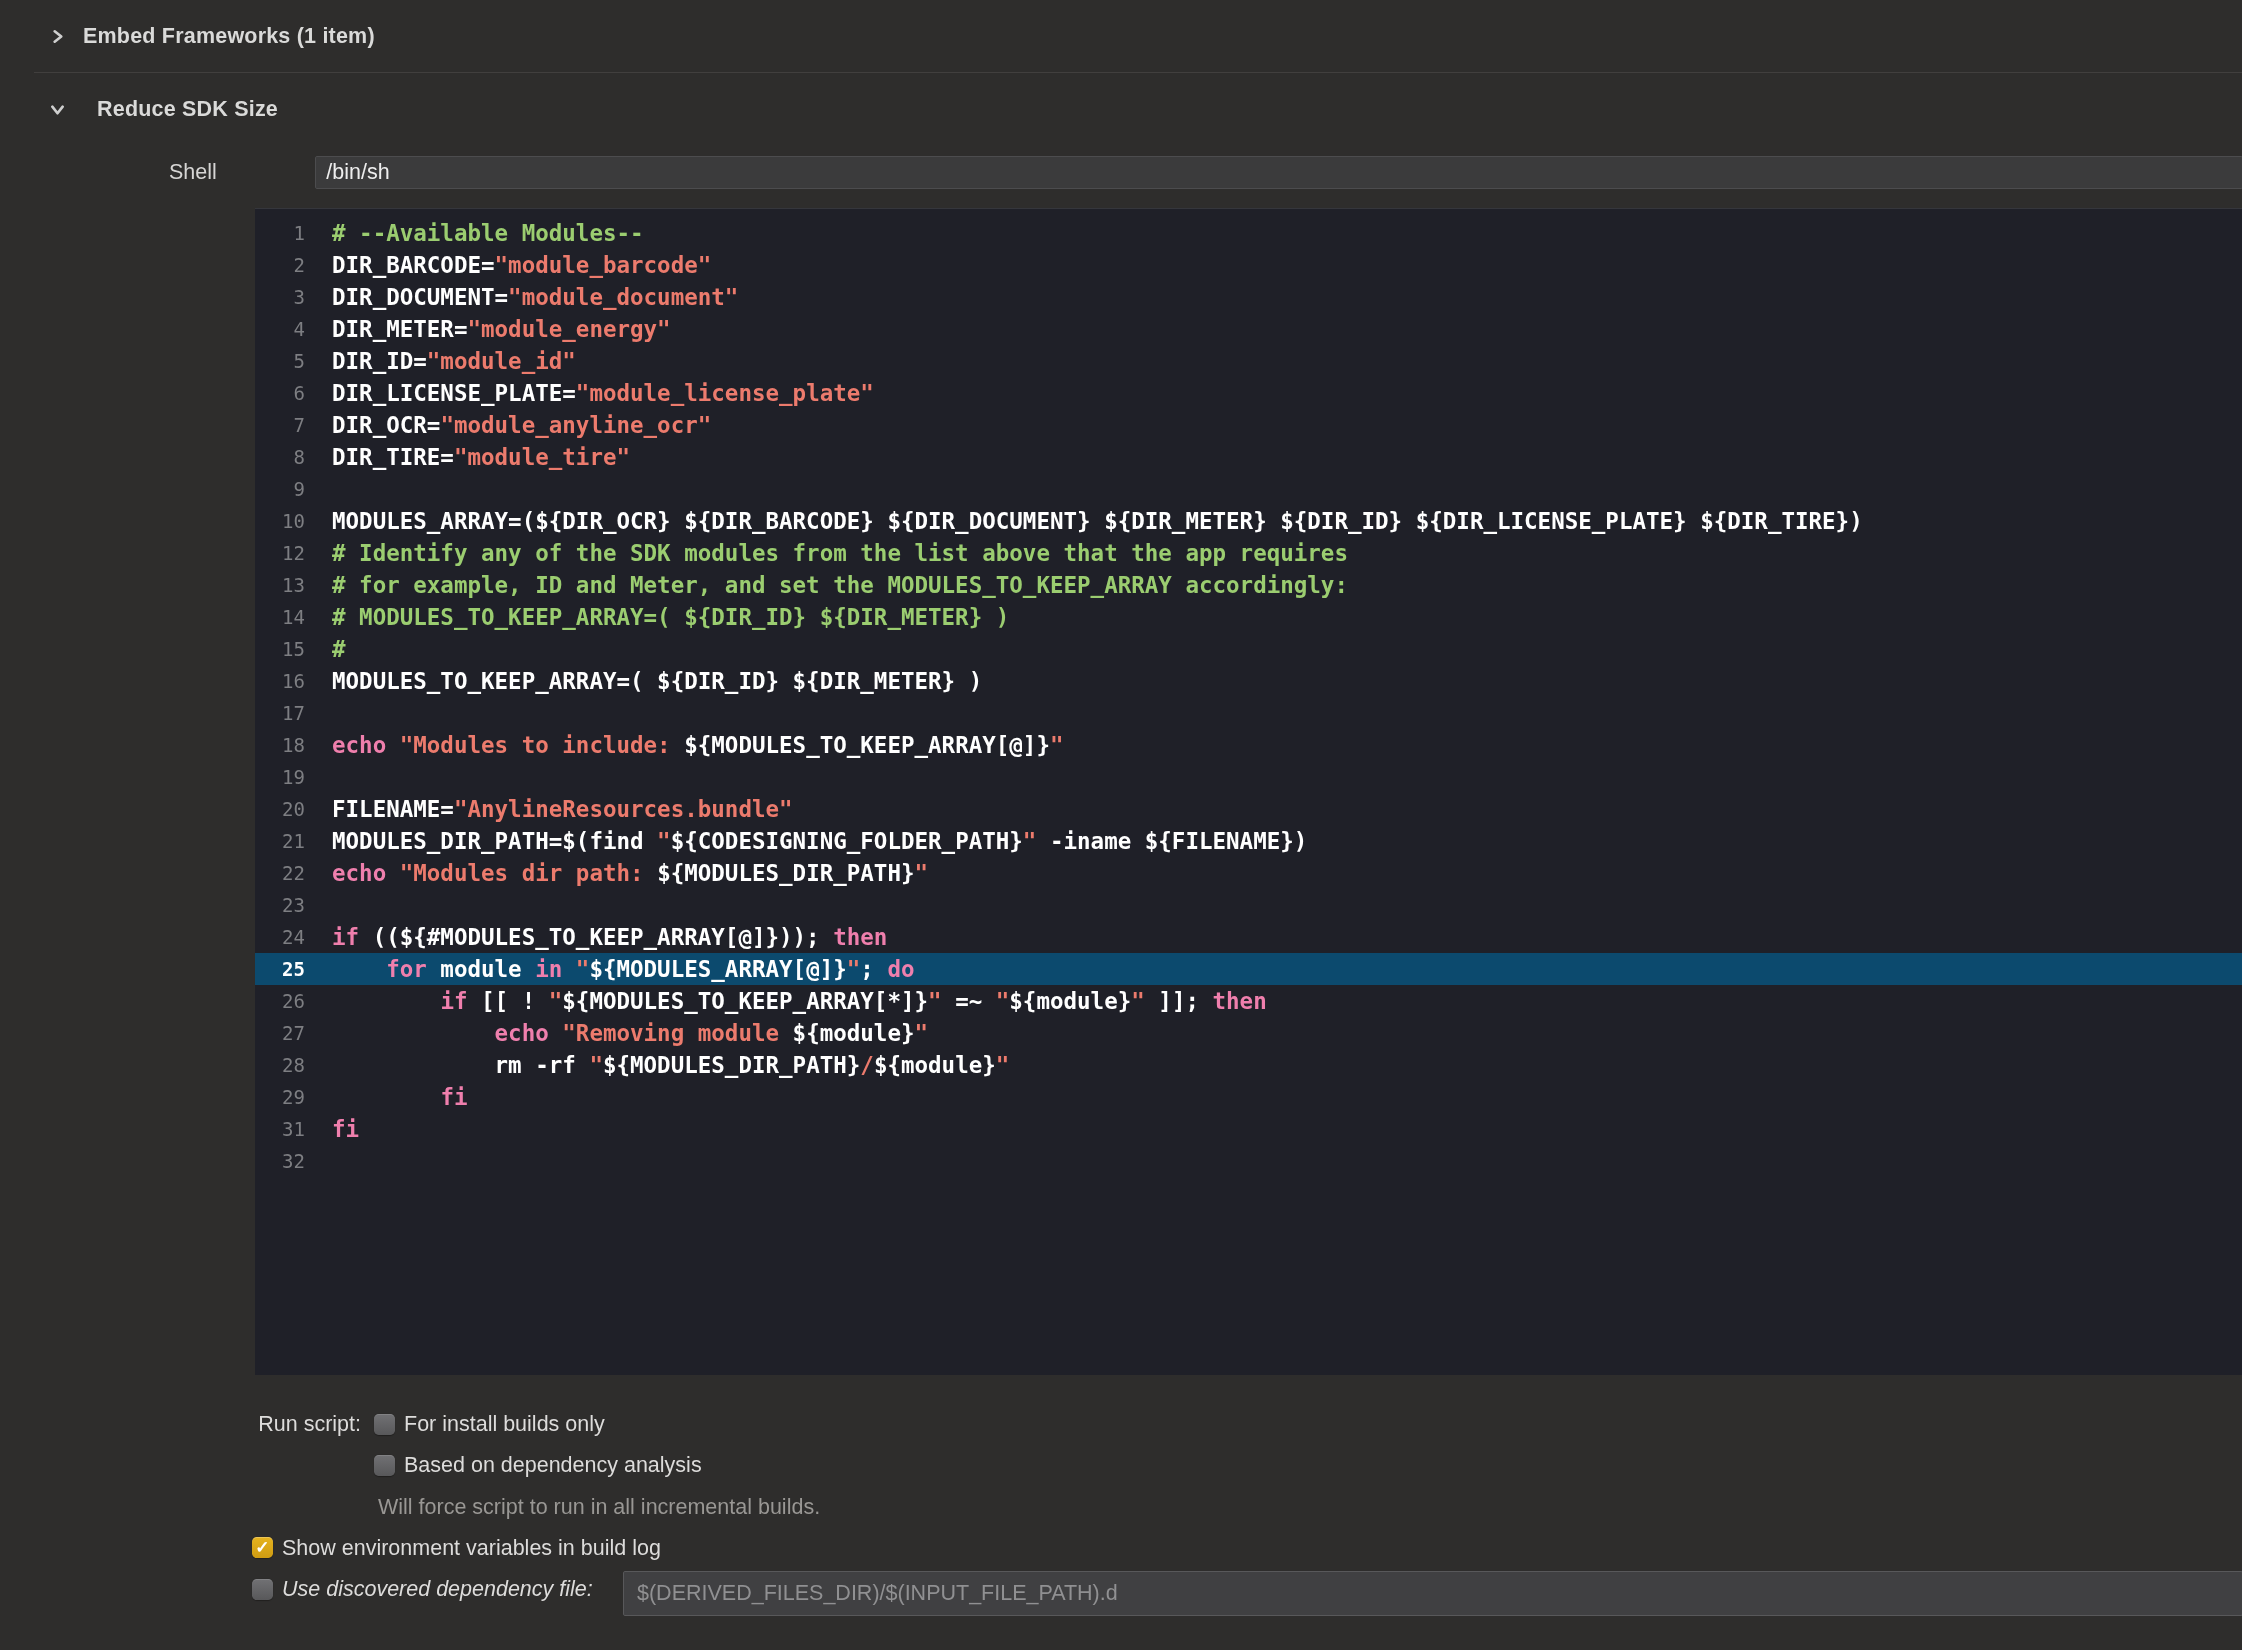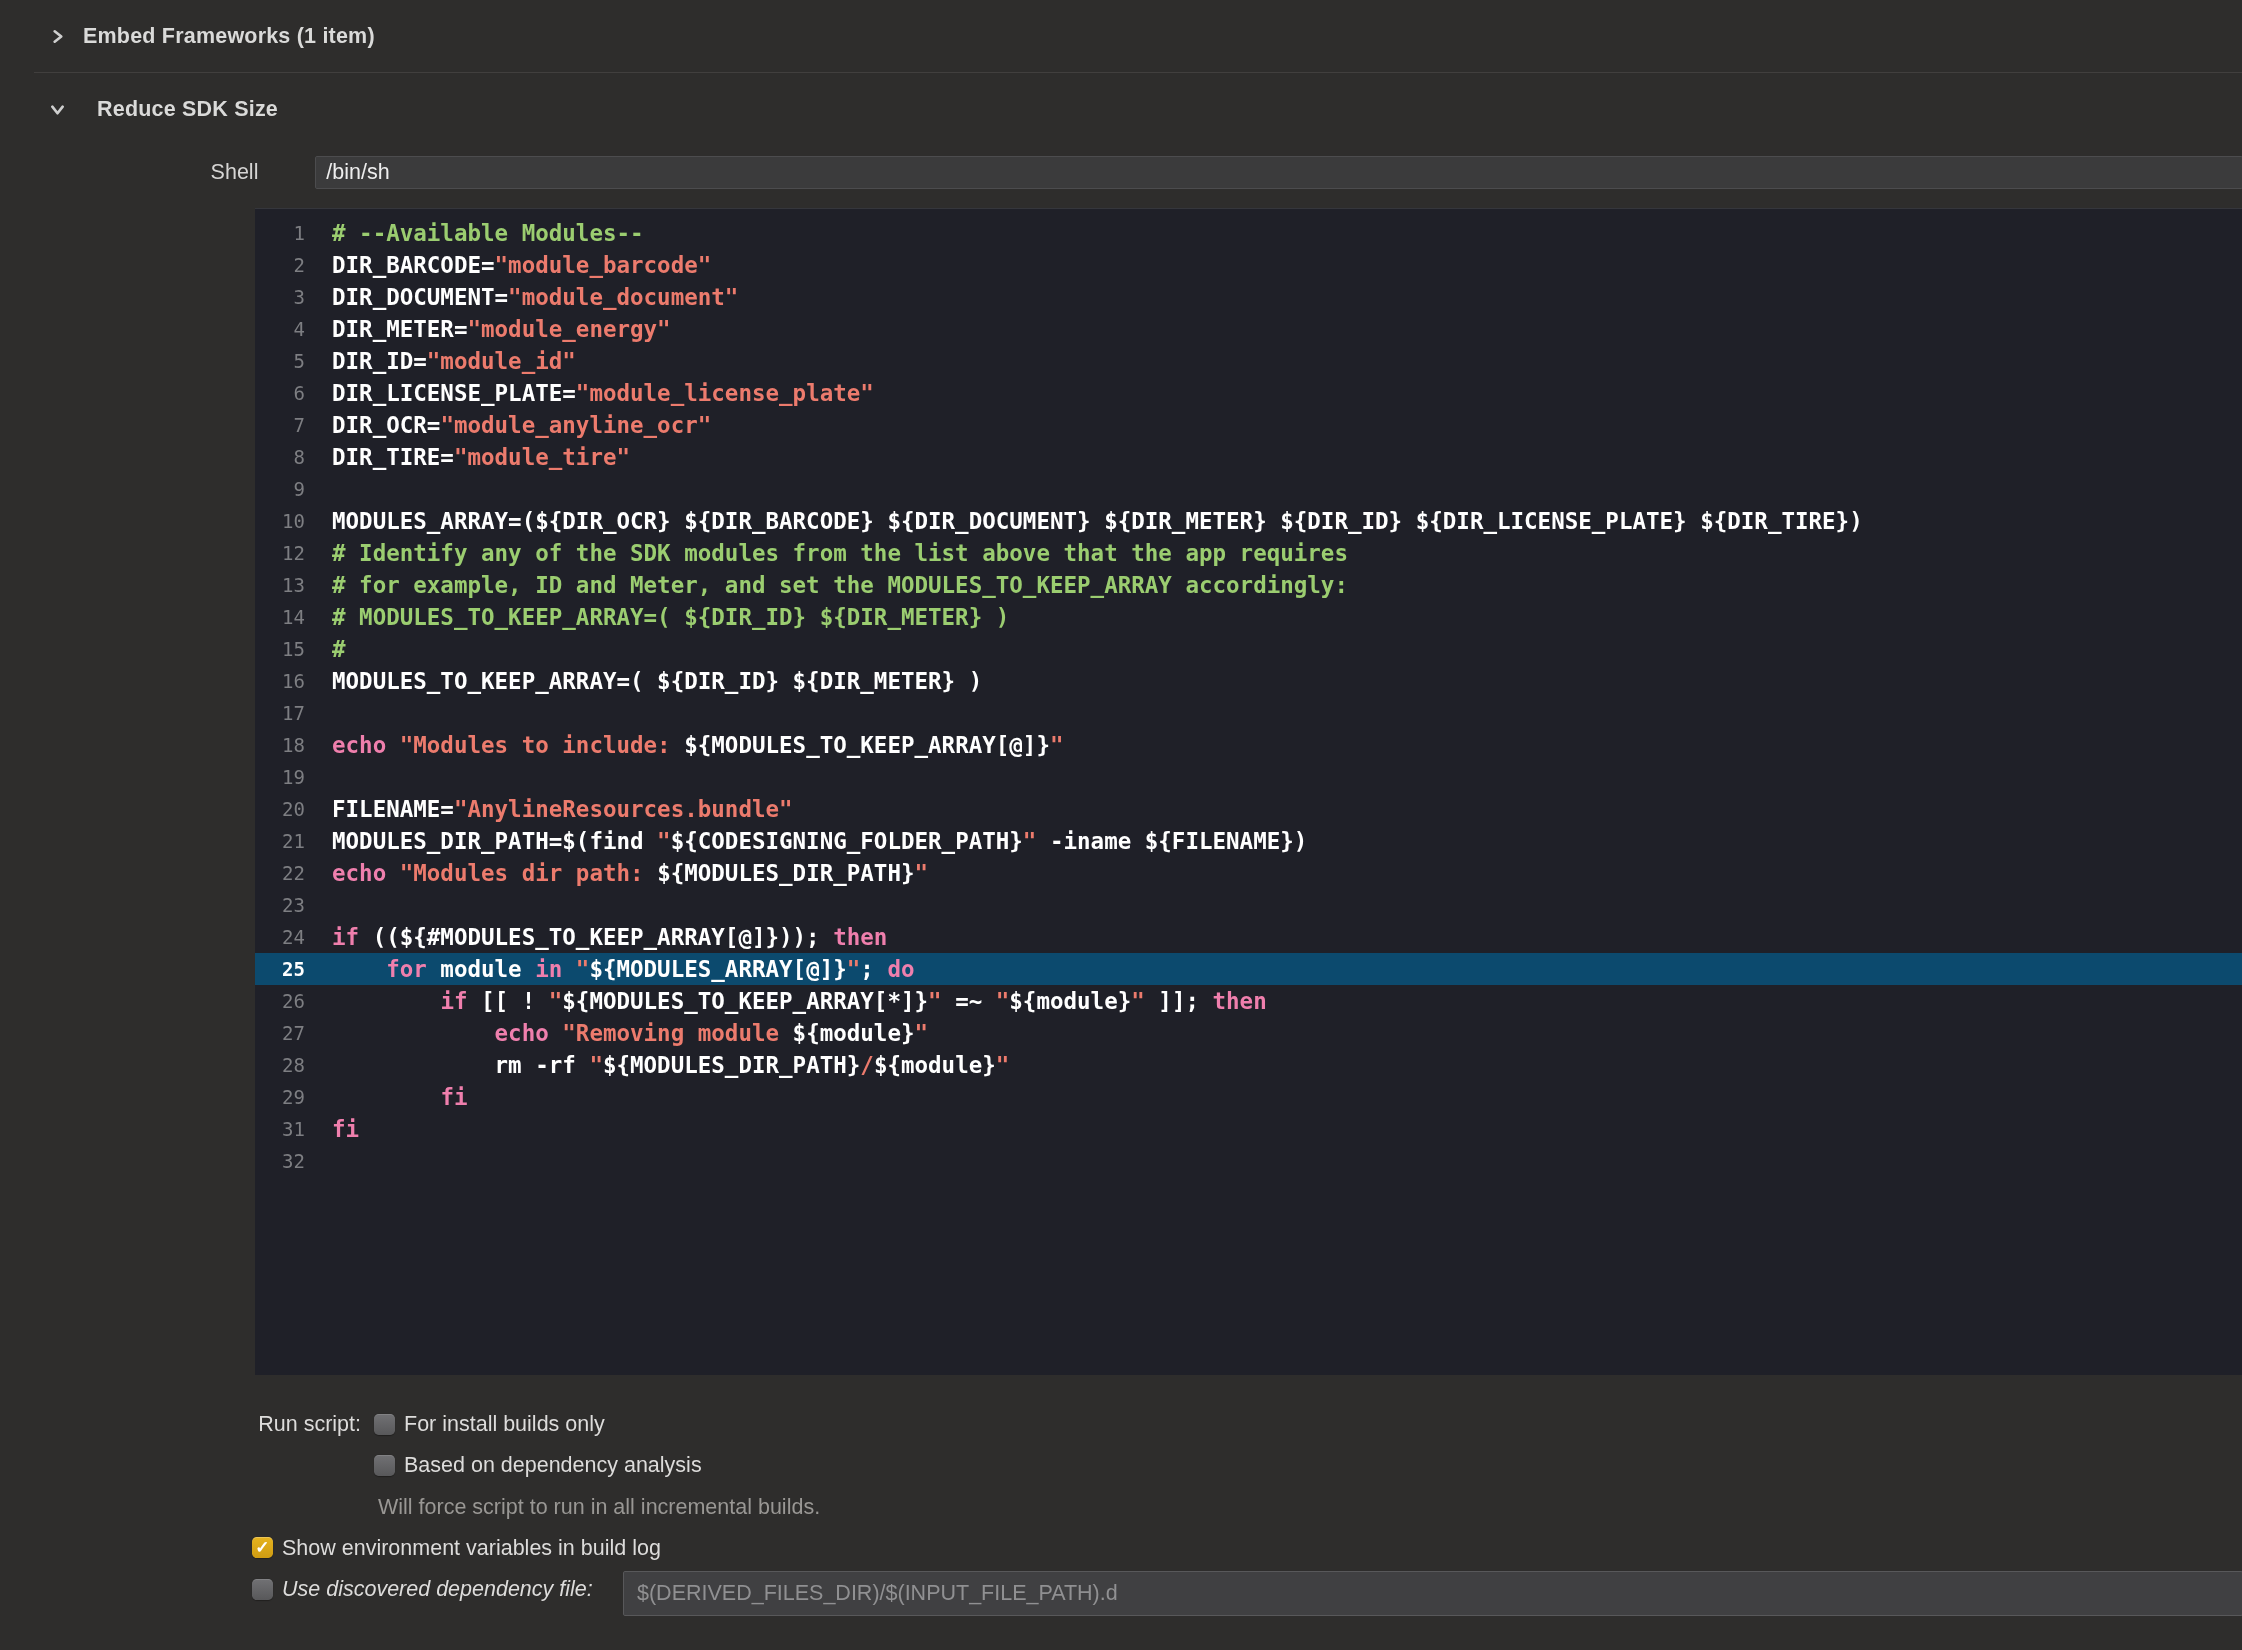--- a/index.html
+++ b/index.html
@@ -17,21 +17,21 @@
   }
   .phase-header .title {
     font-size:21.5px; font-weight:700; color:#dadad9; letter-spacing:0.2px;
   }
   .divider {
     position:absolute; left:34px; right:0; top:72px; height:0.9px; background:#413f3e;
   }
   
   .shell-label {
     position:absolute; left:169px; width:131px; top:157px; height:30px;
-    line-height:30px; text-align:center; font-size:21.5px; color:#d6d5d4;
+    line-height:30px; text-align:left; font-size:21.5px; color:#d6d5d4;
   }
   .shell-input {
     position:absolute; left:315px; top:156px; height:33px; width:1928px;
     background:#3b3b3c; border:0.9px solid #4c4c4e; border-radius:1.9px;
     color:#eeeeee; font-size:21.5px; padding:0 10.3px;
     font-family:"Liberation Sans", sans-serif; outline:none;
   }
   
   .editor {
     position:absolute; left:255px; top:208px; width:1988px; height:1167px;

